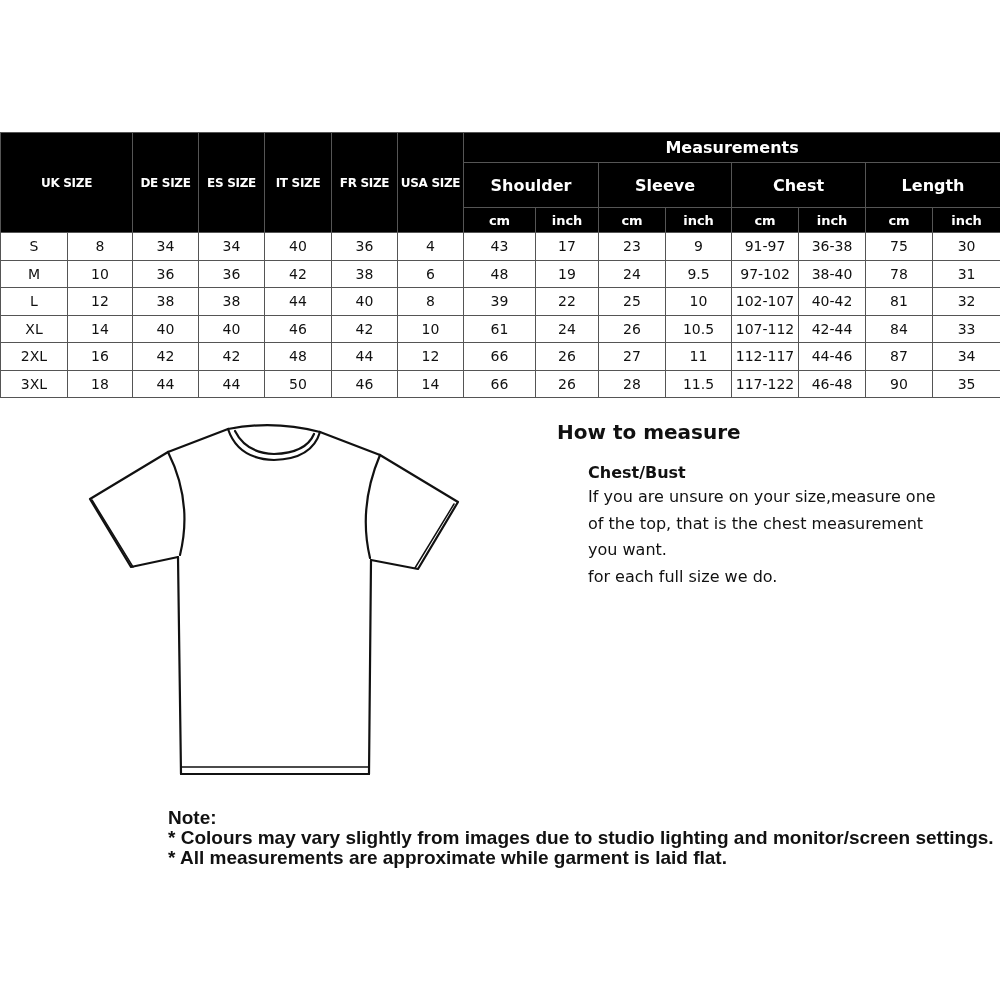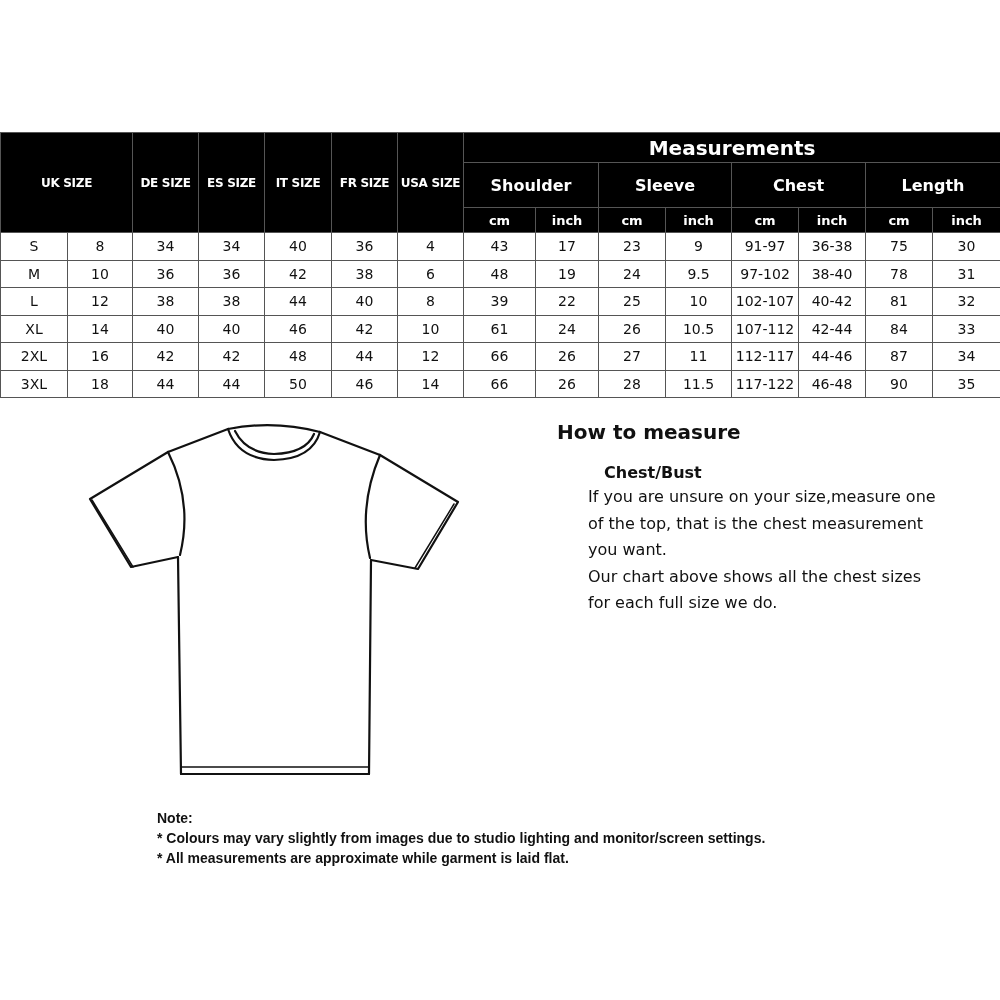--- a/index.html
+++ b/index.html
@@ -1,31 +1,31 @@
 <!DOCTYPE html>
 <html><head>
 <meta charset="utf-8">
 <style>
   html, body { margin:0; padding:0; background:#ffffff; }
   body { width:1000px; height:1000px; position:relative; overflow:hidden; font-family:"DejaVu Sans", sans-serif; color:#111; }
   .size-table { position:absolute; left:0; top:132px; width:1000px; border-collapse:collapse; table-layout:fixed; }
   .size-table td, .size-table th { border:1.5px solid #555; text-align:center; padding:0; }
   .size-table th { background:#000; color:#fff; font-weight:bold; }
   .h-size { font-size:12px; letter-spacing:-0.3px; }
-  .h-meas { height:29px; font-size:20px;margin-top:32px; }
+  .h-meas { height:29px; font-size:16px;margin-top:32px; }
   .h-group { height:44px; font-size:16px; }
   .h-unit { height:24px; font-size:13px; }
   .size-table td { height:26.5px; font-size:14px; color:#111; }
   .tshirt { position:absolute; left:88px; top:422px; width:372px; height:356px; }
   .howto { position:absolute; left:557px; top:420px; font-family:"DejaVu Sans", sans-serif; }
   .howto-title { font-size:20px; font-weight:bold; margin:0 0 18px 0; }
   .howto-body { margin-left:31px; font-size:16px; line-height:26.5px; }
-  .howto-sub { font-weight:bold; font-size:16px; line-height:22px;margin-left:16px; }
+  .howto-sub { font-weight:bold; font-size:16px; line-height:22px; }
   .howto-line { white-space:nowrap; }
-  .note { position:absolute; left:157px; top:808px; font-family:"Liberation Sans", sans-serif; font-weight:bold; font-size:14px; line-height:20px; }
+  .note { position:absolute; left:168px; top:808px; font-family:"Liberation Sans", sans-serif; font-weight:bold; font-size:19px; line-height:20px; }
   .note div { white-space:nowrap; }
 </style>
 </head>
 <body>
 
 <table class="size-table">
   <colgroup>
     <col style="width:67px">
       <col style="width:65px">
       <col style="width:66px">
@@ -201,21 +201,20 @@
   </g>
 </svg>
 
 <div class="howto">
   <div class="howto-title">How to measure</div>
   <div class="howto-body">
     <div class="howto-sub">Chest/Bust</div>
     <div class="howto-line">If you are unsure on your size,measure one</div>
     <div class="howto-line">of the top, that is the chest measurement</div>
     <div class="howto-line">you want.</div>
-    <div class="howto-line">Our chart above shows all the chest sizes</div>
     <div class="howto-line">for each full size we do.</div>
   </div>
 </div>
 
 <div class="note">
   <div>Note:</div>
   <div>* Colours may vary slightly from images due to studio lighting and monitor/screen settings.</div>
   <div>* All measurements are approximate while garment is laid flat.</div>
 </div>
 

